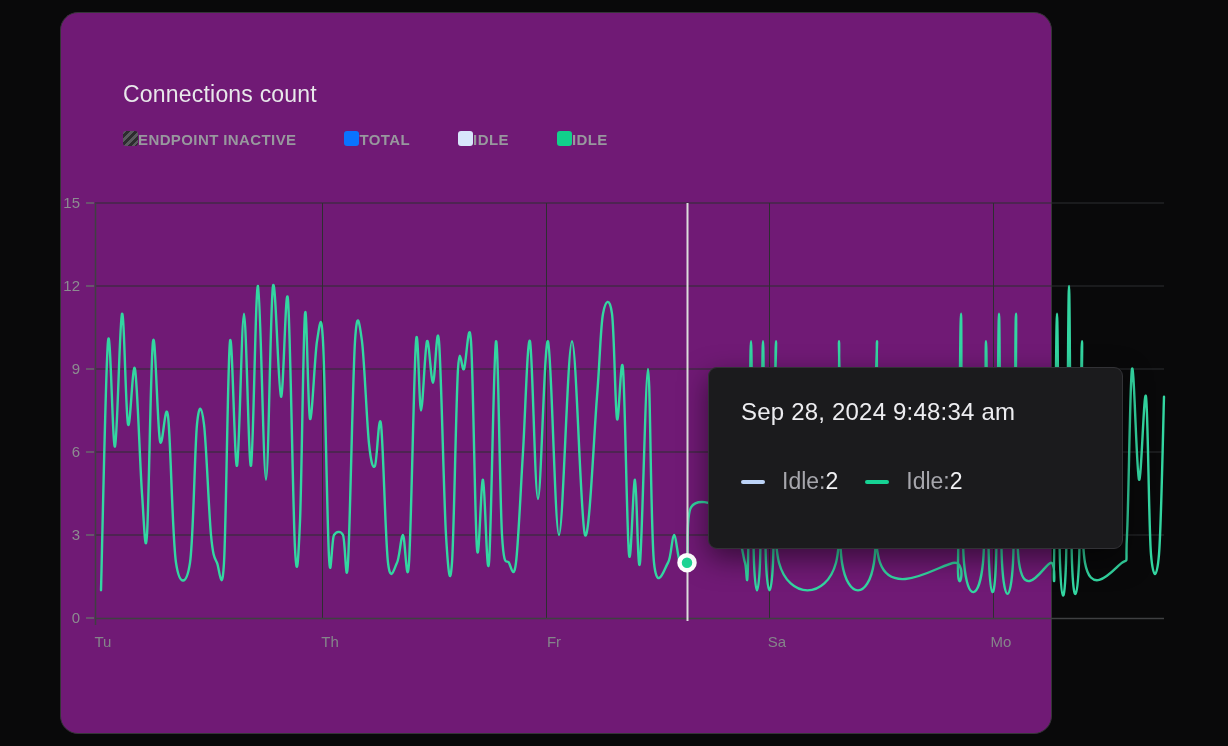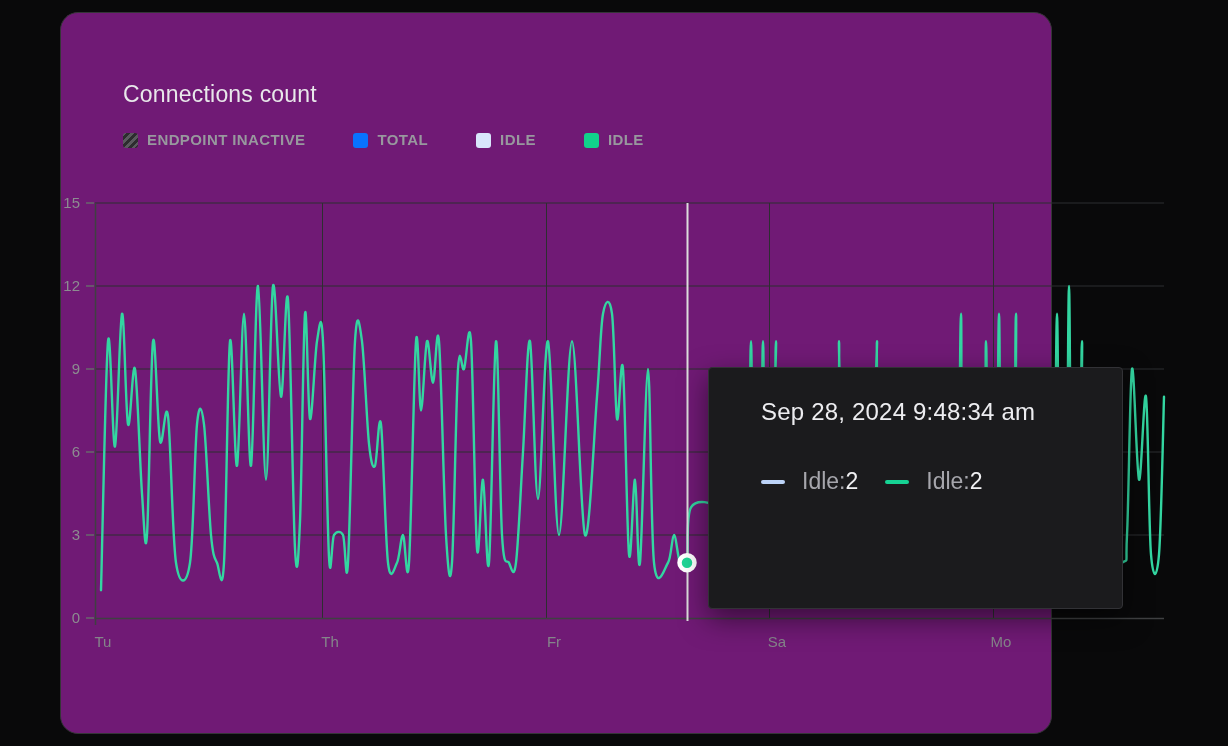--- a/index.html
+++ b/index.html
@@ -1,30 +1,30 @@
 <!DOCTYPE html>
 <html><head>
 <meta charset="utf-8">
 <style>
   html,body{margin:0;padding:0;background:#09090a;width:1228px;height:746px;overflow:hidden;
     font-family:"Liberation Sans", sans-serif;-webkit-font-smoothing:antialiased;}
   .card{position:absolute;left:12px;top:12px;width:992px;height:722px;background:#701a75;
     border:1px solid #353537;border-radius:18px;box-sizing:border-box;margin-left:48px;}
   .title{position:absolute;left:62px;top:68px;font-size:23px;font-weight:500;color:#e8e8ea;letter-spacing:.2px;}
   .legend{position:absolute;left:62px;top:118px;display:flex;align-items:center;gap:48px;}
-  .legend-item{display:flex;align-items:flex-end;gap:9px;cursor:default;}
+  .legend-item{display:flex;align-items:flex-start;cursor:default;}
   .swatch{width:15px;height:15px;border-radius:3px;flex:0 0 auto;}
   .swatch.striped{background:repeating-linear-gradient(135deg,#5a5a5e 0 2.5px,#2c2c2e 2.5px 5.5px);}
   .legend-label{font-size:15px;font-weight:700;color:#98989e;letter-spacing:.4px;}
   svg.chart{position:absolute;left:0;top:0;}
   .ylab{font-size:15px;fill:#8c8c90;}
   .xlab{font-size:15px;fill:#85858a;}
-  .tooltip{position:absolute;left:708px;top:367px;width:415px;height:242px;box-sizing:border-box;
-    background:#1b1b1d;border:1px solid #323236;border-radius:4px;
-    box-shadow:0 10px 28px rgba(0,0,0,.5);padding:30px 36px 0 52px;}
+  .tooltip{position:absolute;left:708px;top:367px;width:415px;height:182px;box-sizing:border-box;
+    background:#1b1b1d;border:1px solid #323236;border-radius:9px;
+    box-shadow:0 10px 28px rgba(0,0,0,.5);padding:30px 36px 0 32px;}
   .tt-title{font-size:24px;color:#ededf0;font-weight:400;letter-spacing:.2px;}
   .tt-rows{margin-top:42px;display:flex;flex-direction:row;gap:27px;}
   .tt-row{display:flex;align-items:center;}
   .tt-dash{width:24px;height:4px;border-radius:2px;flex:0 0 auto;}
   .tt-label{margin-left:17px;font-size:23px;color:#a6a6ac;}
   .tt-value{margin-left:auto;font-size:23px;color:#f0f0f2;}
 </style>
 </head>
 <body>
 

